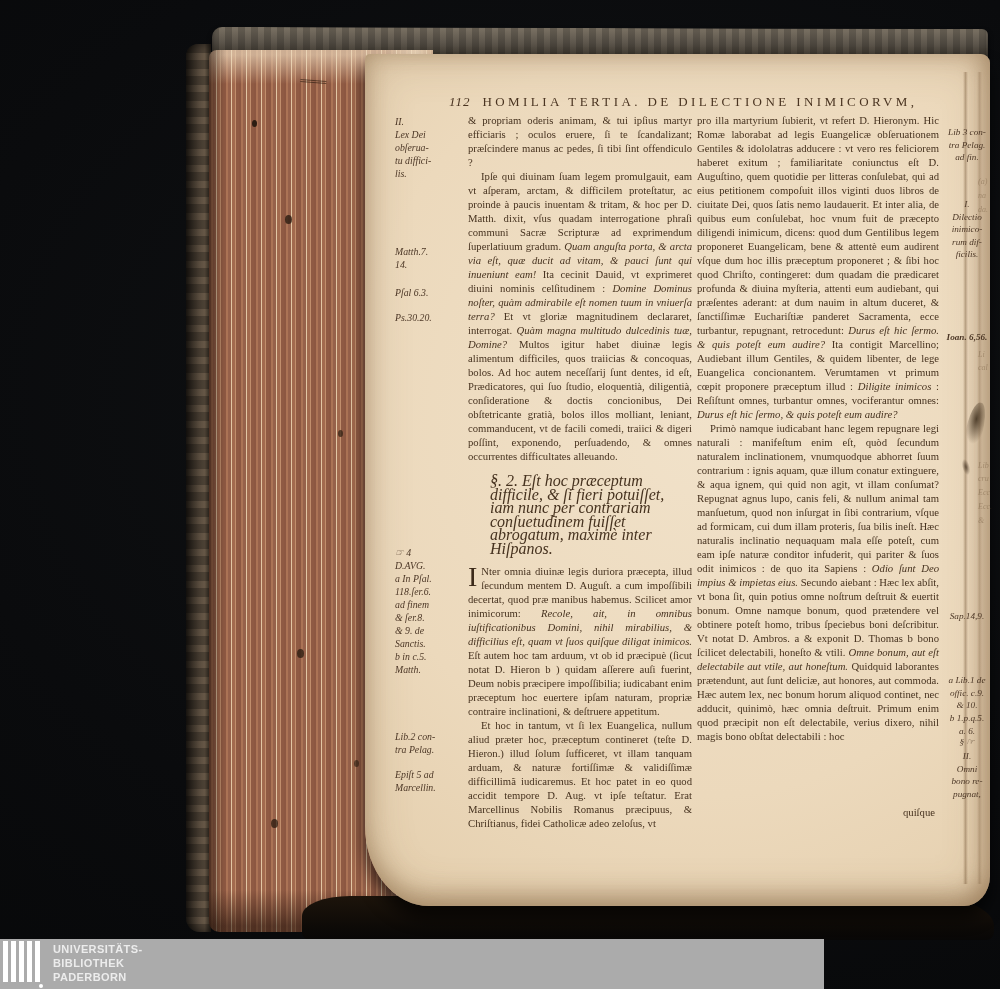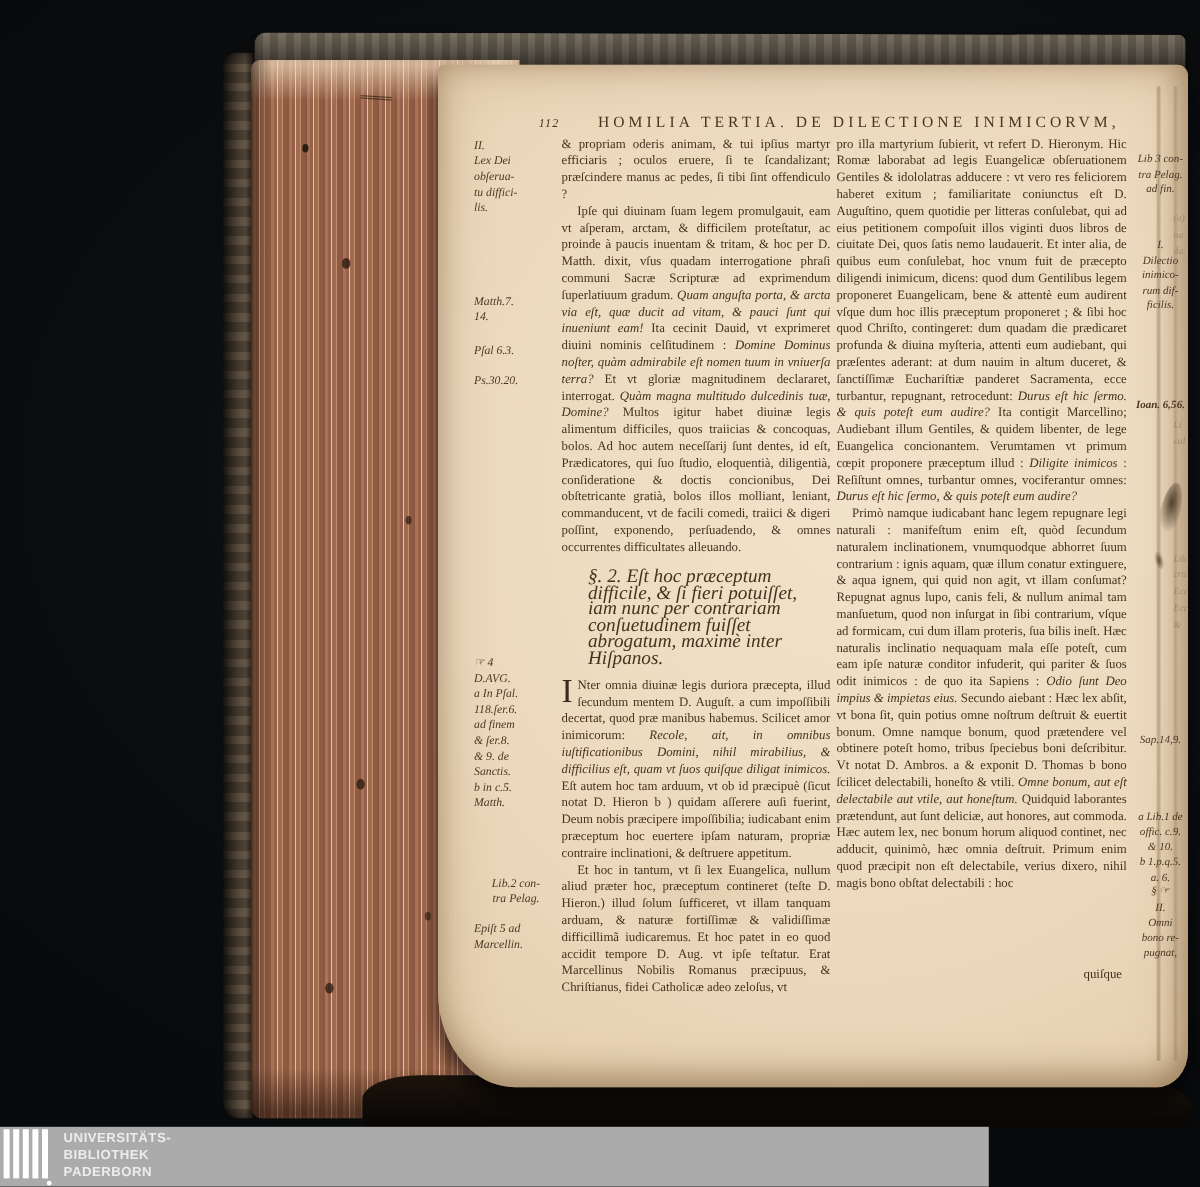--- a/index.html
+++ b/index.html
@@ -48,22 +48,22 @@
   .ink-blot{position:absolute;left:601px;top:348px;width:17px;height:56px;background:
     radial-gradient(60% 45% at 50% 30%,rgba(58,42,24,.85),rgba(58,42,24,.25) 70%,transparent 100%);
     border-radius:60% 40% 55% 45%;transform:rotate(10deg);}
   .ink-blot-2{position:absolute;left:596px;top:402px;width:10px;height:22px;background:
     radial-gradient(50% 50%,rgba(58,42,24,.7),transparent 75%);border-radius:50%;transform:rotate(-14deg);}
   .page-stain{position:absolute;left:110px;top:600px;width:220px;height:180px;
     background:radial-gradient(50% 50%,rgba(164,122,70,.10),transparent 70%);}
 
   
   .running-head{position:absolute;top:40px;left:84px;display:flex;align-items:baseline;color:#4a3421;}
-  .pagenum{font-size:10px;margin-right:12px;letter-spacing:1px;font-style:italic;}
-  .running-title{font-size:13px;letter-spacing:3.4px;white-space:nowrap;margin-left:20px;}
+  .pagenum{font-size:13px;margin-right:12px;letter-spacing:1px;font-style:italic;}
+  .running-title{font-size:13px;letter-spacing:3.4px;white-space:nowrap;}
 
   .col{position:absolute;color:#46321f;font-size:10.7px;line-height:14px;}
   .col-left{left:103px;top:59px;width:224px;height:712px;}
   .col-right{left:332px;top:59px;width:242px;height:716px;}
   .para{margin:0;text-align:justify;}
   .indent{text-indent:13px;}
   .heading{margin:11px 2px 9px 22px;font-style:italic;text-align:left;font-size:16px;line-height:13.5px;}
   .it{font-style:italic;}
   .dropcap{float:left;font-size:28px;line-height:24px;padding:1px 4px 0 0;color:#3c2a1a;}
 
@@ -134,21 +134,21 @@
         <div class="margin-note mn-left" style="top: 492px;">☞ 4
 D.AVG.
 a In Pſal.
 118.ſer.6.
 ad finem
 &amp; ſer.8.
 &amp; 9. de
 Sanctis.
 b in c.5.
 Matth.</div>
-        <div class="margin-note mn-left" style="top: 676px; text-align: center;">Lib.2 con-
+        <div class="margin-note mn-left" style="top: 676px;">Lib.2 con-
 tra Pelag.</div>
         <div class="margin-note mn-left" style="top: 714px;">Epiſt 5 ad
 Marcellin.</div>
       </div>
     <div id="mn-right">
         <div class="margin-note mn-right" style="top: 72px;">Lib 3 con-
 tra Pelag.
 ad fin.</div>
         <div class="margin-note mn-right" style="top: 144px;">I.
 Dilectio

